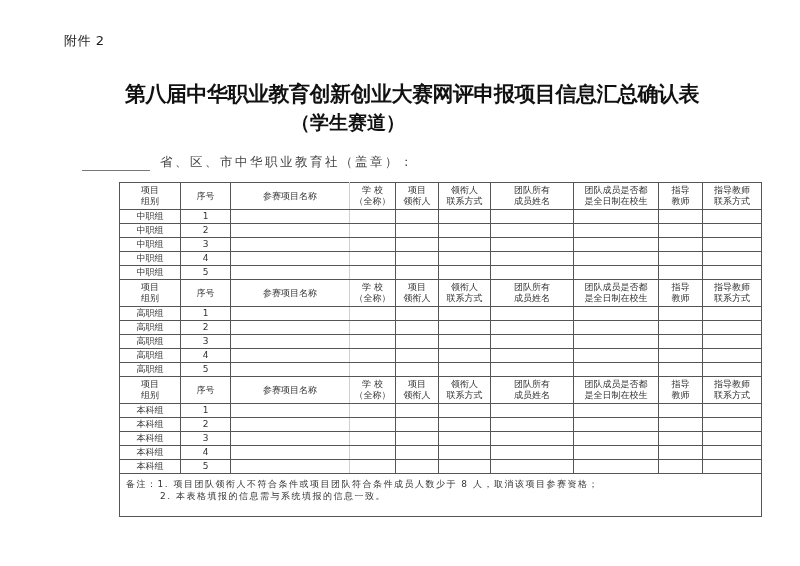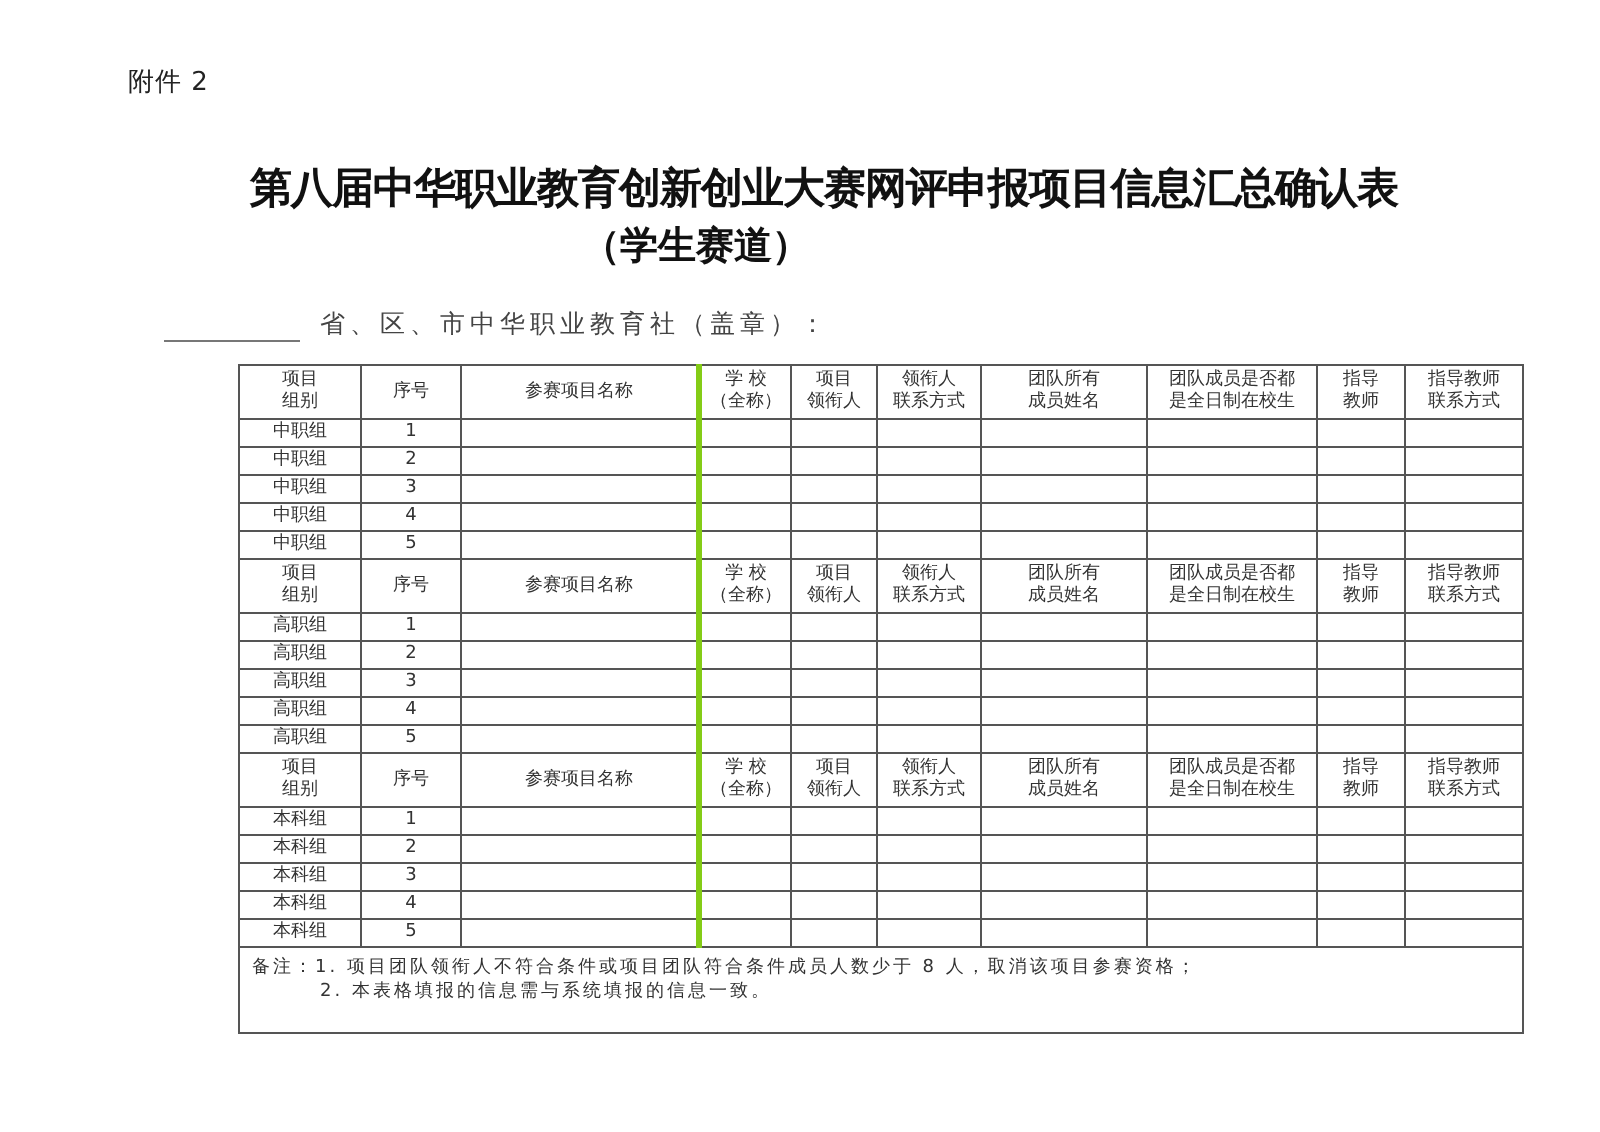--- a/index.html
+++ b/index.html
@@ -76,21 +76,21 @@
     }
     table.form td {
       border: 1px solid #555;
       text-align: center;
       vertical-align: middle;
       padding: 0;
       line-height: 11px;
       overflow: hidden;
     }
     table.form td.light-left {
-      border-left: 3px solid #84cc16;
+      border-left: 1px solid #84cc16;
     }
     table.form td.light-right {
       border-right: 1px solid #cfcfcf;
       border-radius: 10px;
     }
     table.form tr.hdr td {
       height: 26px;
     }
     table.form tr.row td {
       height: 13px;

